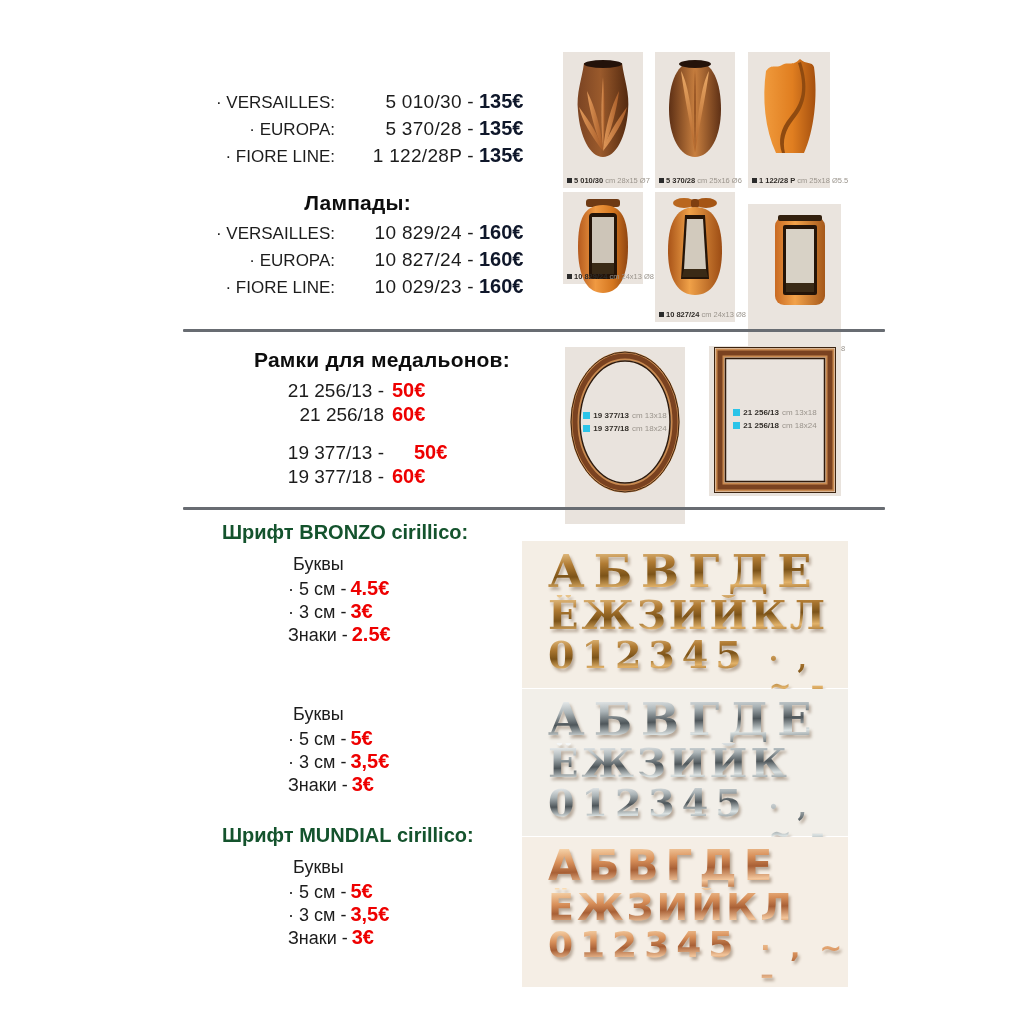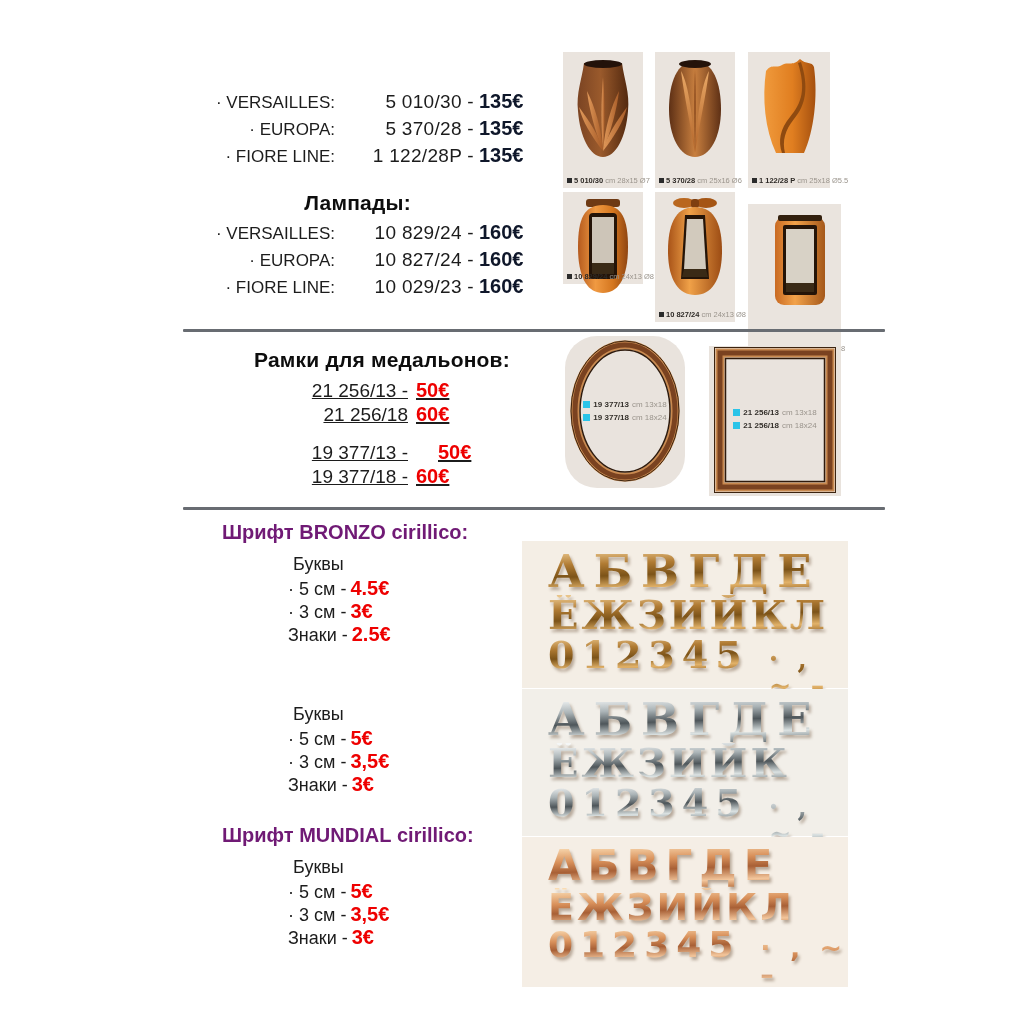--- a/index.html
+++ b/index.html
@@ -11,21 +11,21 @@
   .rows{position:absolute;display:flex;flex-direction:column;}
   .prow{display:flex;align-items:baseline;height:27px;}
   .plabel{flex:0 0 150px;text-align:right;font-size:17px;}
   .pcode{flex:0 0 139px;text-align:right;font-size:19px;letter-spacing:.3px;}
   .pprice{margin-left:5px;font-size:20px;font-weight:700;color:#0f172a;}
   .frow{display:flex;align-items:baseline;height:24px;}
   .fcode{flex:0 0 148px;text-align:right;font-size:19px;}
   .fprice{margin-left:8px;font-size:20px;font-weight:700;color:#ee0000;text-align:right;}
   .gap-above{margin-top:14px;gap:22px;}
   
-  .fb-title{position:absolute;font-size:20px;color:#701a75;}
+  .fb-title{position:absolute;font-size:20px;color:#14532d;}
   .fb-title .lead{font-weight:700;}
   .fb-title .name-b{font-weight:700;}
   .fb-title .name-r{font-weight:600;font-stretch:condensed;}
   .fb-letters{position:absolute;font-size:18px;}
   .fb-items{position:absolute;display:flex;flex-direction:column;}
   .fb-item{display:flex;align-items:baseline;height:23px;font-size:18px;}
   .fb-item .fprice{margin-left:4px;}
   
   .pcard{position:absolute;background:#eae4de;}
   .pcard svg{display:block;margin:3px auto 0;}
@@ -238,40 +238,40 @@
       <span class="mk"></span>
       <b>10 029/23</b>
       <span>cm 23x12.5 Ø8</span>
     </div>
   </div>
 
   <div class="hr" style="top:329px;"></div>
 
   <div class="sec-title" style="left:222px;top:348px;margin-left:32px;">Рамки для медальонов:</div>
 
-  <div class="rows" style="left:260px;top:379px;width:220px;text-decoration:underline;">
+  <div class="rows" style="left:236px;top:379px;width:220px;">
     <div class="frow">
       <span class="fcode">21 256/13 -</span>
       <span class="fprice">50€</span>
     </div>
     <div class="frow">
       <span class="fcode">21 256/18</span>
       <span class="fprice">60€</span>
     </div>
     <div class="frow gap-above">
       <span class="fcode">19 377/13 -</span>
       <span class="fprice">50€</span>
     </div>
     <div class="frow">
       <span class="fcode">19 377/18 -</span>
       <span class="fprice">60€</span>
     </div>
   </div>
 
-  <div class="fcard" style="left:565px;top:336px;width:120px;height:152px;border-radius:32px;">
+  <div class="fcard" style="left:565px;top:347px;width:120px;height:177px;">
     <svg width="120" height="152" viewBox="0 0 120 152" style="position:absolute;left:0;top:0;">
       <ellipse cx="60" cy="75" rx="50" ry="66" fill="none" stroke="#c98a50" stroke-width="9"></ellipse>
       <ellipse cx="60" cy="75" rx="50" ry="66" fill="none" stroke="#7a4220" stroke-width="5"></ellipse>
       <ellipse cx="60" cy="75" rx="45" ry="61" fill="none" stroke="#2e1a0c" stroke-width="1.5"></ellipse>
       <ellipse cx="60" cy="75" rx="54" ry="70" fill="none" stroke="#3c2410" stroke-width="1"></ellipse>
     </svg>
     <div class="flabels" style="top:64px;">
       <div class="flabel">
         <span class="sw"></span>
         <b>19 377/13</b>

